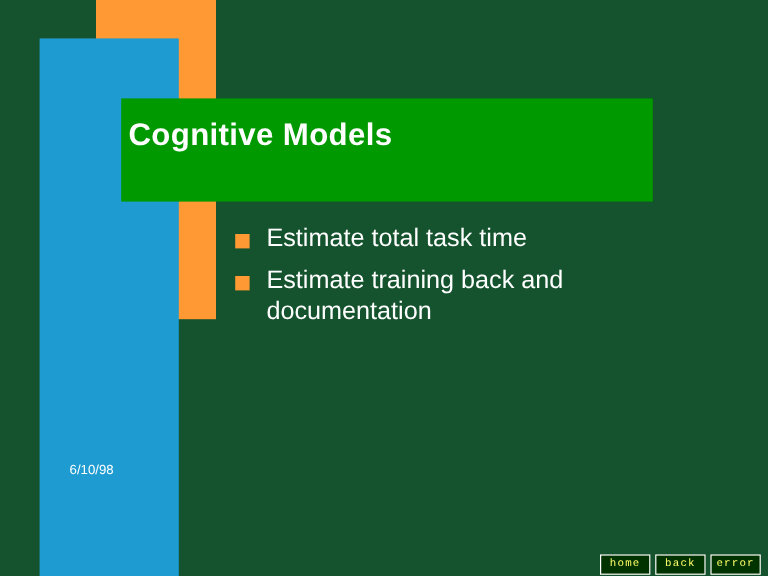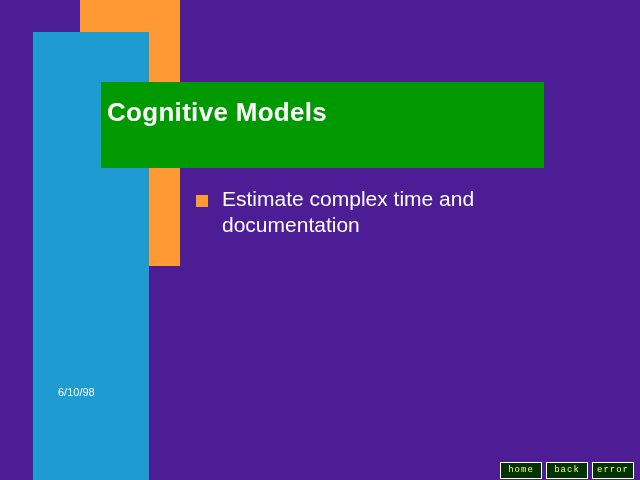--- a/index.html
+++ b/index.html
@@ -4,21 +4,21 @@
 <style>
   html, body {
     margin: 0;
     padding: 0;
     background: #000000;
   }
   #slide {
     position: relative;
     width: 640px;
     height: 480px;
-    background: #4c1d95;
+    background: #14532d;
     overflow: hidden;
     font-family: "Liberation Sans", sans-serif;
   }
   
   .bar-orange {
     position: absolute;
     left: 80px;
     top: 0px;
     width: 100px;
     height: 266px;
@@ -114,21 +114,25 @@
 
   <div class="bar-orange"></div>
   <div class="bar-blue"></div>
 
   <div class="title-box"></div>
   <div class="title-text">Cognitive Models</div>
 
   <div class="bullets">
     <div class="bullet-row">
       <div class="bullet-marker"></div>
-      <div class="bullet-text">Estimate complex time and documentation</div>
+      <div class="bullet-text">Estimate total task time</div>
+    </div>
+    <div class="bullet-row">
+      <div class="bullet-marker"></div>
+      <div class="bullet-text">Estimate training back and documentation</div>
     </div>
   </div>
 
   <div class="date-stamp">6/10/98</div>
 
   <div class="nav">
     <div class="nav-btn">home</div>
     <div class="nav-btn">back</div>
     <div class="nav-btn">error</div>
   </div>

